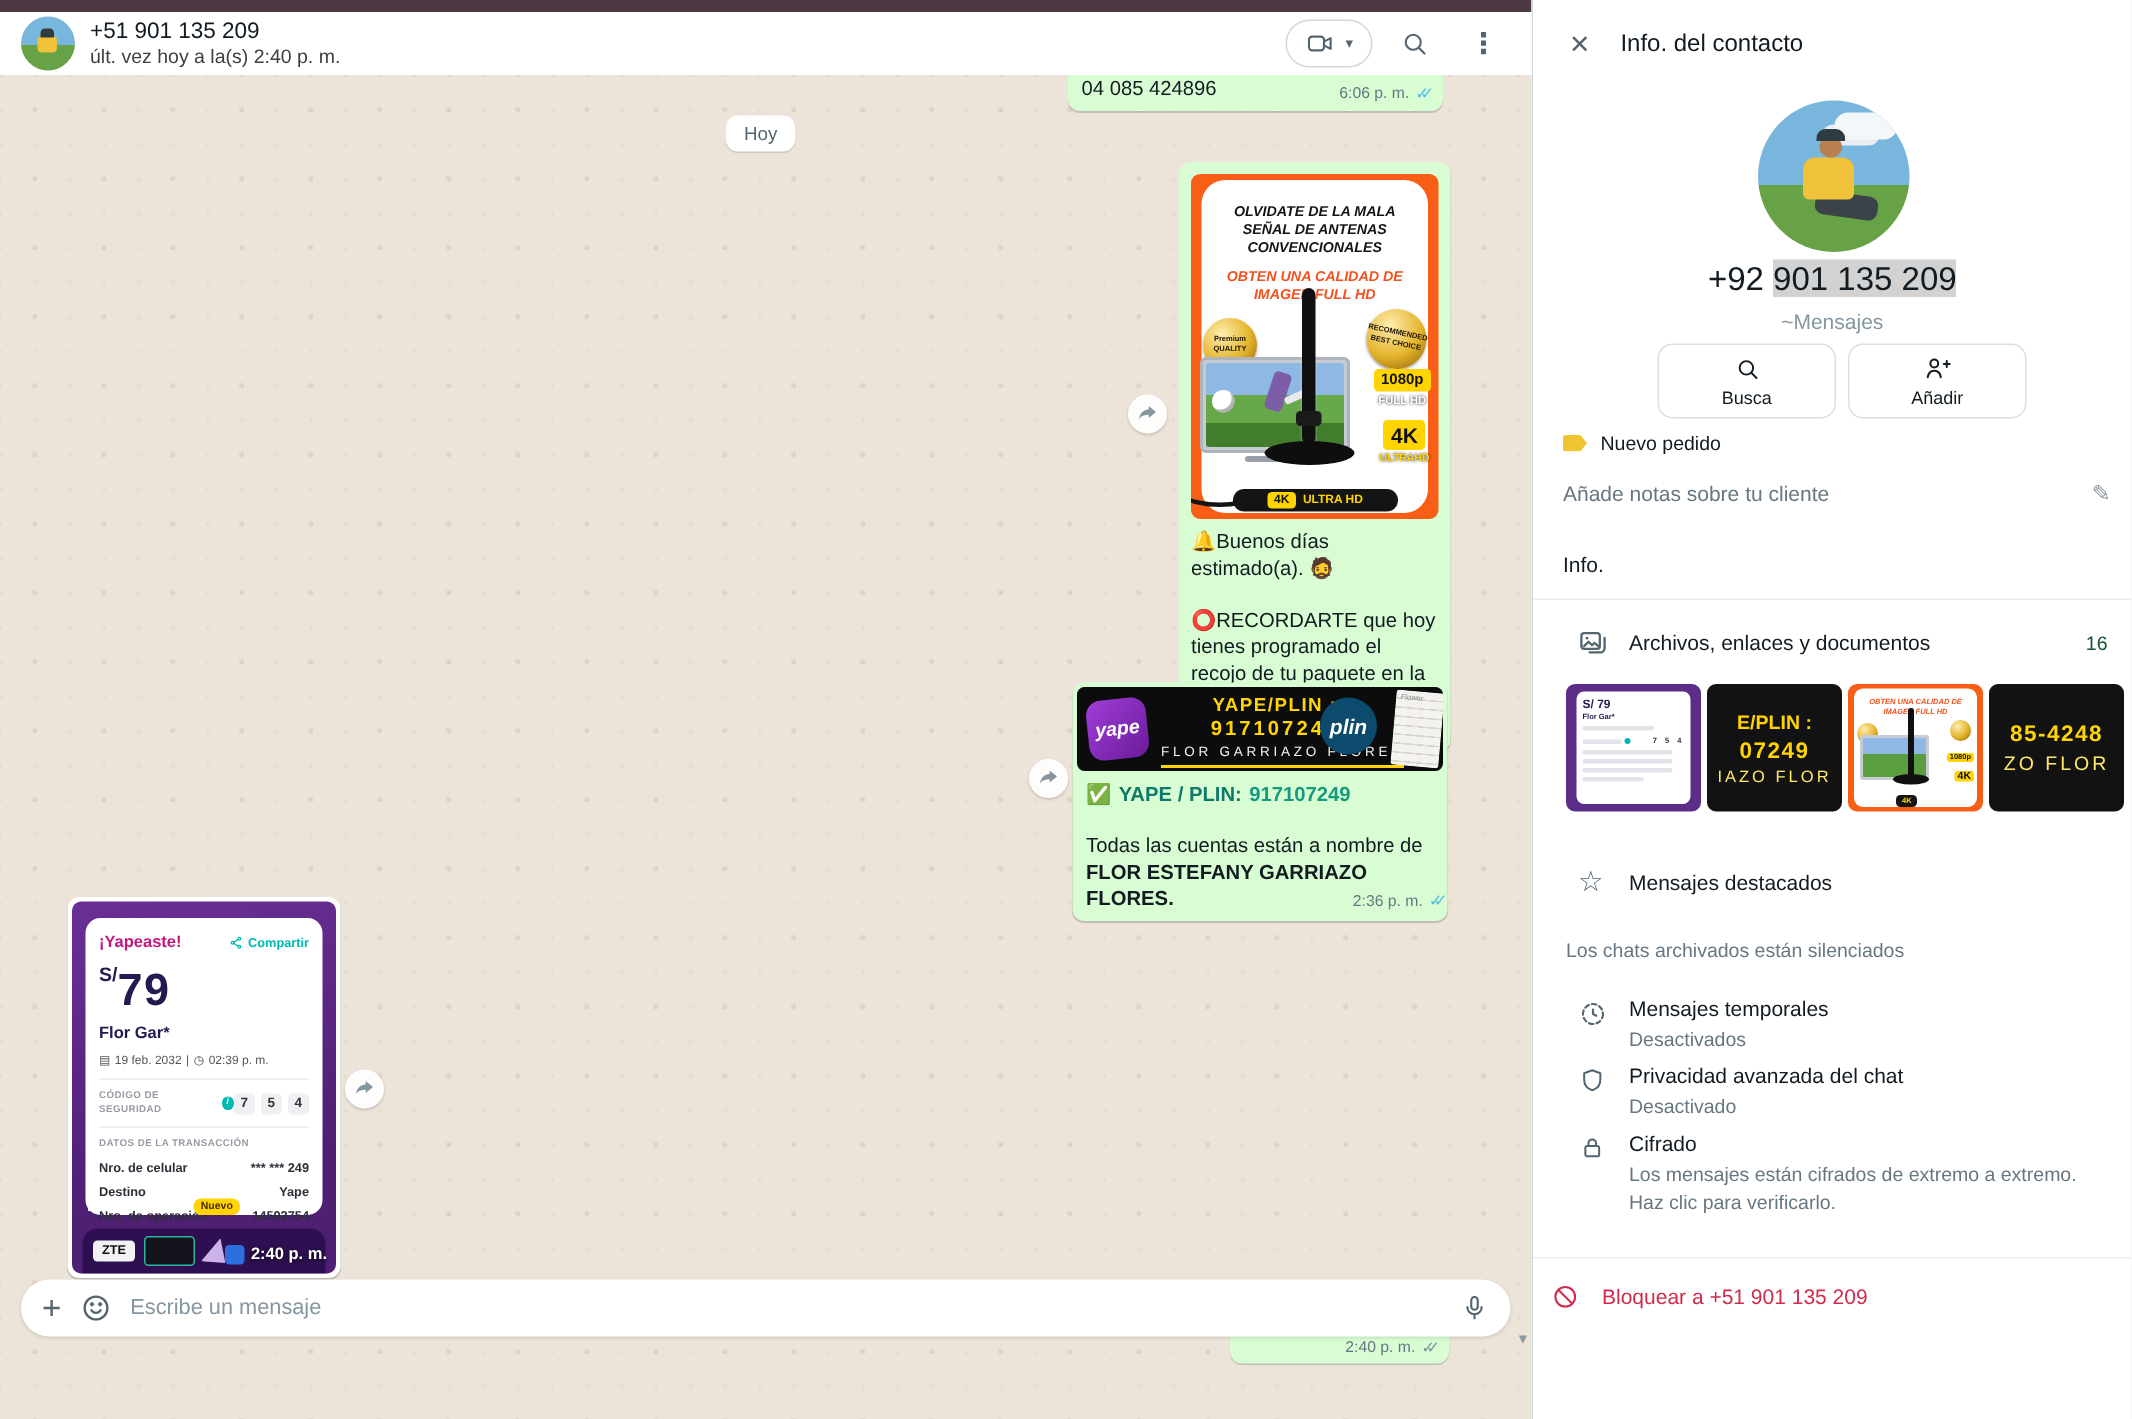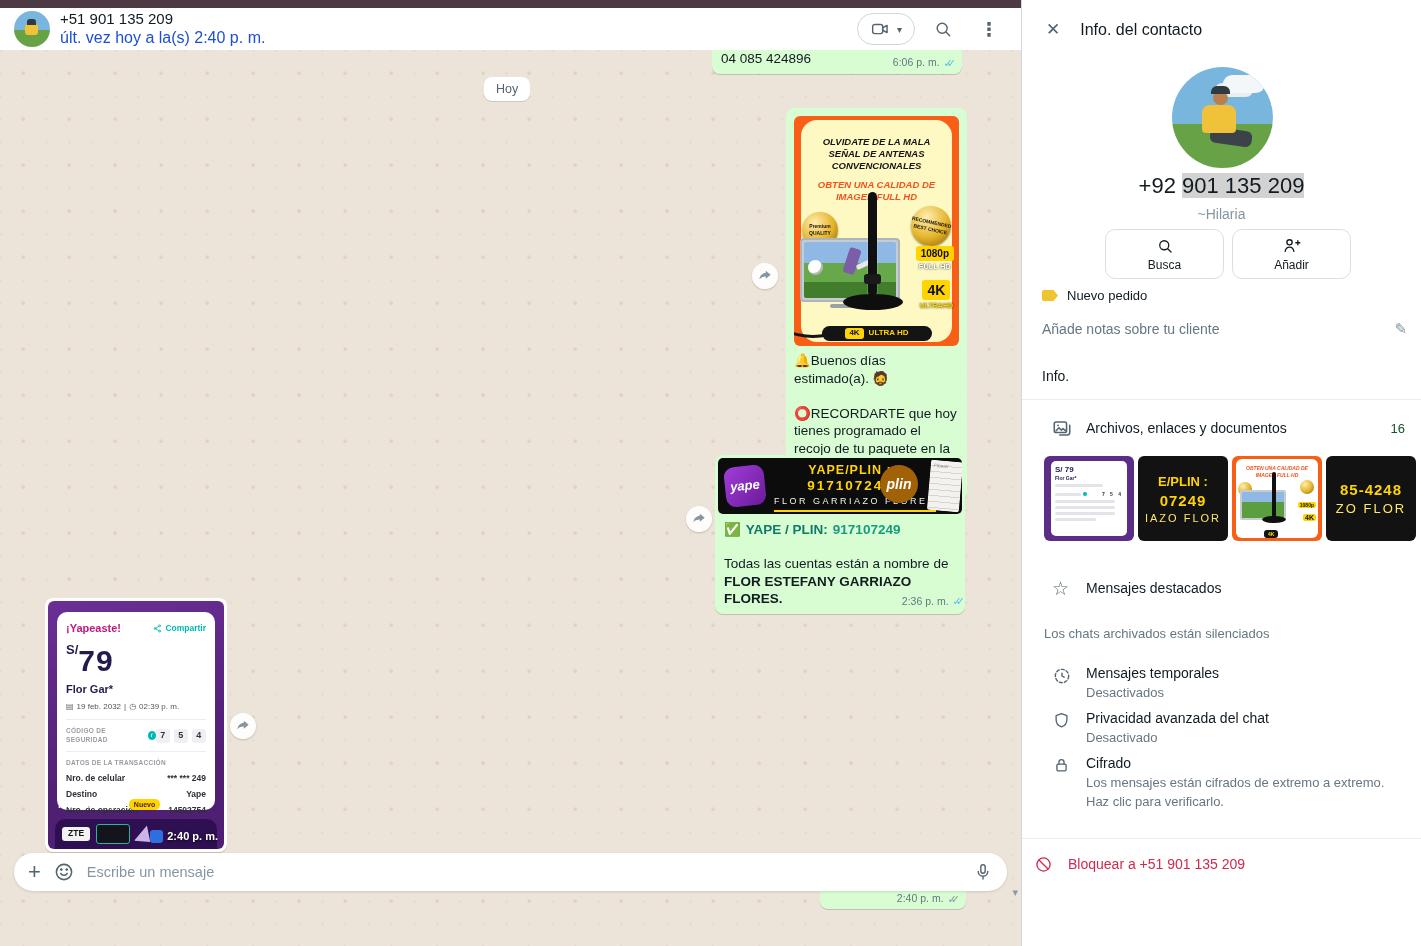--- a/index.html
+++ b/index.html
@@ -9,21 +9,21 @@
 
   
   .left{position:absolute;left:0;top:0;width:1021px;height:946px;}
   .top-strip{position:absolute;left:0;top:0;width:100%;height:8px;background:#4c3943;}
   .chat-header{position:absolute;left:0;top:8px;width:100%;height:42px;background:#ffffff;z-index:30;display:flex;align-items:center;padding:0 14px;}
   .avatar-sm{width:36px;height:36px;border-radius:50%;overflow:hidden;position:relative;flex:0 0 auto;background:linear-gradient(#79b6de 0 52%,#67a246 52% 100%);}
   .avatar-sm .p-shirt{position:absolute;left:11px;top:13px;width:13px;height:11px;background:#f0c23a;border-radius:3px;}
   .avatar-sm .p-cap{position:absolute;left:13px;top:8px;width:9px;height:6px;background:#2e3b40;border-radius:3px 3px 0 0;}
   .hdr-texts{margin-left:10px;line-height:1.25;}
   .hdr-name{font-size:15px;color:#111b21;}
-  .hdr-status{font-size:16px;color:#1d4ed8;text-align:right;}
+  .hdr-status{font-size:13px;color:#404040;text-align:right;}
   .hact{margin-left:auto;display:flex;align-items:center;gap:10px;color:#54656f;}
   .vbtn{display:flex;align-items:center;gap:7px;border:1px solid #d1d7db;border-radius:18px;padding:5px 12px;cursor:pointer;}
   .caret{font-size:10px;color:#54656f;}
   .icbtn{width:36px;height:36px;display:flex;align-items:center;justify-content:center;cursor:pointer;}
   .kebab{font-size:19px;font-weight:bold;color:#54656f;}
 
   .chat-area{position:absolute;left:0;top:50px;right:0;bottom:0;overflow:hidden;
     background-color:#ece3d9;
     background-image:radial-gradient(rgba(146,120,98,0.10) 1.5px,transparent 2.2px),radial-gradient(rgba(146,120,98,0.07) 1px,transparent 1.6px);
     background-size:46px 46px,23px 23px;background-position:0 0,12px 12px;}
@@ -34,21 +34,21 @@
   .ticks{display:inline-flex;margin-left:4px;color:#53bdeb;font-size:11px;}
   .ticks span+span{margin-left:-6px;}
   .ticks.gray{color:#8696a0;}
 
   .date-pill{position:absolute;left:484px;top:27px;background:#fff;border-radius:8px;padding:5px 12px;font-size:12.5px;color:#54656f;box-shadow:0 1px .5px rgba(11,20,26,.13);}
 
   .fwd{position:absolute;width:26px;height:26px;border-radius:50%;background:rgba(255,255,255,.92);box-shadow:0 1px 2px rgba(0,0,0,.18);display:flex;align-items:center;justify-content:center;color:#8696a0;cursor:pointer;}
 
   
   .ad{position:relative;width:165px;height:230px;background:#f95e16;border-radius:6px;overflow:hidden;cursor:pointer;}
-  .ad-in{position:absolute;inset:4px 7px;background:#fef9c3;border-radius:16px;}
+  .ad-in{position:absolute;inset:4px 7px;background:#ffffff;border-radius:16px;}
   .ad-h1{margin-top:16px;padding:0 6px;text-align:center;font-size:9.5px;line-height:1.25;font-weight:800;font-style:italic;color:#141414;}
   .ad-h2{margin-top:7px;padding:0 10px;text-align:center;font-size:9.5px;line-height:1.25;font-weight:800;font-style:italic;color:#f4511e;}
   .gbadge{position:absolute;border-radius:50%;background:radial-gradient(circle at 35% 30%,#ffeeb0,#e3b32a 55%,#8a5c04);display:flex;flex-direction:column;align-items:center;justify-content:center;color:#1c1303;font-weight:800;text-align:center;box-shadow:0 1px 2px rgba(0,0,0,.4);}
   .gb-l{left:8px;top:96px;width:36px;height:36px;font-size:5px;}
   .gb-r{left:117px;top:90px;width:40px;height:40px;font-size:5px;transform:rotate(12deg);}
   .tv{position:absolute;left:6px;top:122px;width:100px;height:64px;background:#c7ccd3;border:2px solid #aeb4bc;border-radius:4px;padding:2px;}
   .tv-screen{width:100%;height:100%;background:linear-gradient(#8fb9e4 0 38%,#67a84b 38% 72%,#417d2c 72% 100%);position:relative;overflow:hidden;border-radius:2px;}
   .ball{position:absolute;left:4px;top:18px;width:15px;height:15px;border-radius:50%;background:radial-gradient(circle at 35% 30%,#fff 55%,#cfcfcf);box-shadow:inset -2px -2px 0 rgba(0,0,0,.25);}
   .player{position:absolute;left:42px;top:6px;width:12px;height:26px;background:#7b5ea7;border-radius:3px;transform:rotate(18deg);}
   .player2{position:absolute;left:52px;top:20px;width:16px;height:5px;background:#e8e8f0;border-radius:2px;transform:rotate(-24deg);}
@@ -70,21 +70,21 @@
   .adbar .ultra{font-size:8px;color:#ffd400;font-weight:800;}
   .cap1{margin-top:6px;}
   .cap2{margin-top:17px;}
 
   
   .ybn{position:relative;width:244px;height:56px;background:#0c0c0c;border-radius:5px;overflow:hidden;cursor:pointer;}
   .ylogo{position:absolute;left:7px;top:8px;width:40px;height:40px;border-radius:10px;background:linear-gradient(135deg,#a13dd9,#6a1b9a);display:flex;align-items:center;justify-content:center;color:#fff;font-style:italic;font-weight:bold;font-size:13px;transform:rotate(-6deg);}
   .yt1{position:absolute;left:72px;top:4px;width:120px;text-align:center;color:#ffd400;font-weight:800;font-size:12.5px;letter-spacing:1px;}
   .yt2{position:absolute;left:72px;top:19px;width:120px;text-align:center;color:#ffd400;font-weight:800;font-size:13.5px;letter-spacing:2px;}
   .yname{position:absolute;left:56px;top:38px;color:#f2f2f2;font-size:9px;letter-spacing:2.5px;border-bottom:2px solid #ffd400;padding-bottom:2px;white-space:nowrap;}
-  .plin{position:absolute;right:44px;top:7px;width:38px;height:38px;border-radius:50%;background:#a16207;color:#fff;font-weight:bold;font-style:italic;font-size:14px;display:flex;align-items:center;justify-content:center;}
+  .plin{position:absolute;right:44px;top:7px;width:38px;height:38px;border-radius:50%;background:#0c4a6e;color:#fff;font-weight:bold;font-style:italic;font-size:14px;display:flex;align-items:center;justify-content:center;}
   .paper{position:absolute;right:1px;top:3px;width:32px;height:50px;background:#f3f2ee;transform:rotate(5deg);border-radius:2px;padding:2px 3px;font-size:5px;font-style:italic;color:#888;
     background-image:repeating-linear-gradient(#f3f2ee 0 5px,#d8d5cd 5px 6px);}
   .ycap-1{display:flex;align-items:center;gap:5px;margin-top:7px;font-weight:bold;font-size:13.5px;color:#0f7a6a;}
   .ycap-num{color:#169b80;}
   .ycap-2{margin-top:16px;}
   .ycap-3{font-weight:bold;}
 
   
   .rcp{position:relative;width:176px;height:248px;background:linear-gradient(165deg,#6b2f96,#4e1f73 70%);border-radius:6px;overflow:hidden;cursor:pointer;}
   .rcard{position:absolute;left:9px;right:9px;top:11px;height:198px;background:#fff;border-radius:10px;padding:9px 9px 0 9px;}
@@ -434,21 +434,21 @@
 
     <div class="avatar-lg">
       <div class="cloud"></div>
       <div class="p-legs"></div>
       <div class="p-shirt"></div>
       <div class="p-head2"></div>
       <div class="p-cap"></div>
     </div>
 
     <div class="p-phone"><span>+92 </span><span class="p-sel">901 135 209</span></div>
-    <div class="p-alias">~Hilaria</div>
+    <div class="p-alias">~Mensajes</div>
 
     <div class="p-btns">
       <div class="p-btn">
         <svg width="18" height="18" viewBox="0 0 24 24">
             <circle cx="11" cy="11" r="6"></circle>
             <path d="M15.6 15.6L20 20"></path>
           </svg>
         <span class="lbl">Busca</span>
       </div>
       <div class="p-btn">

